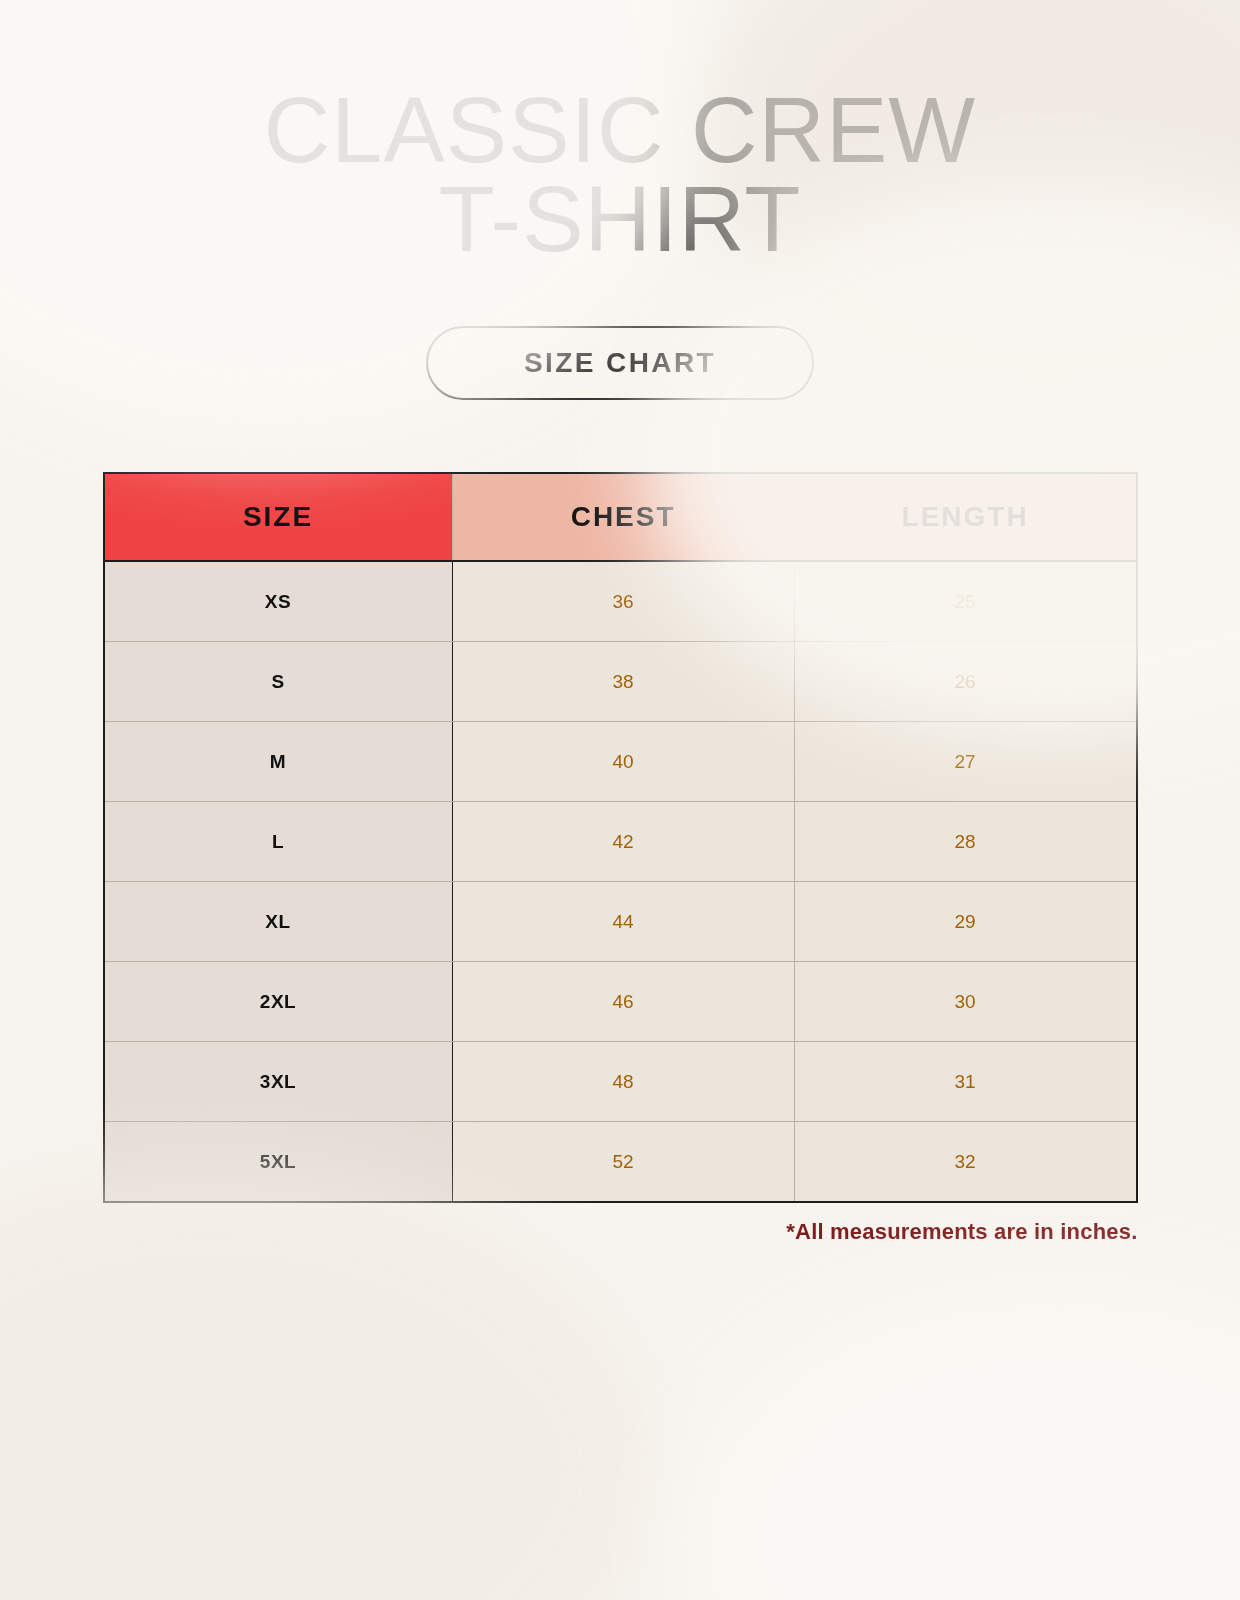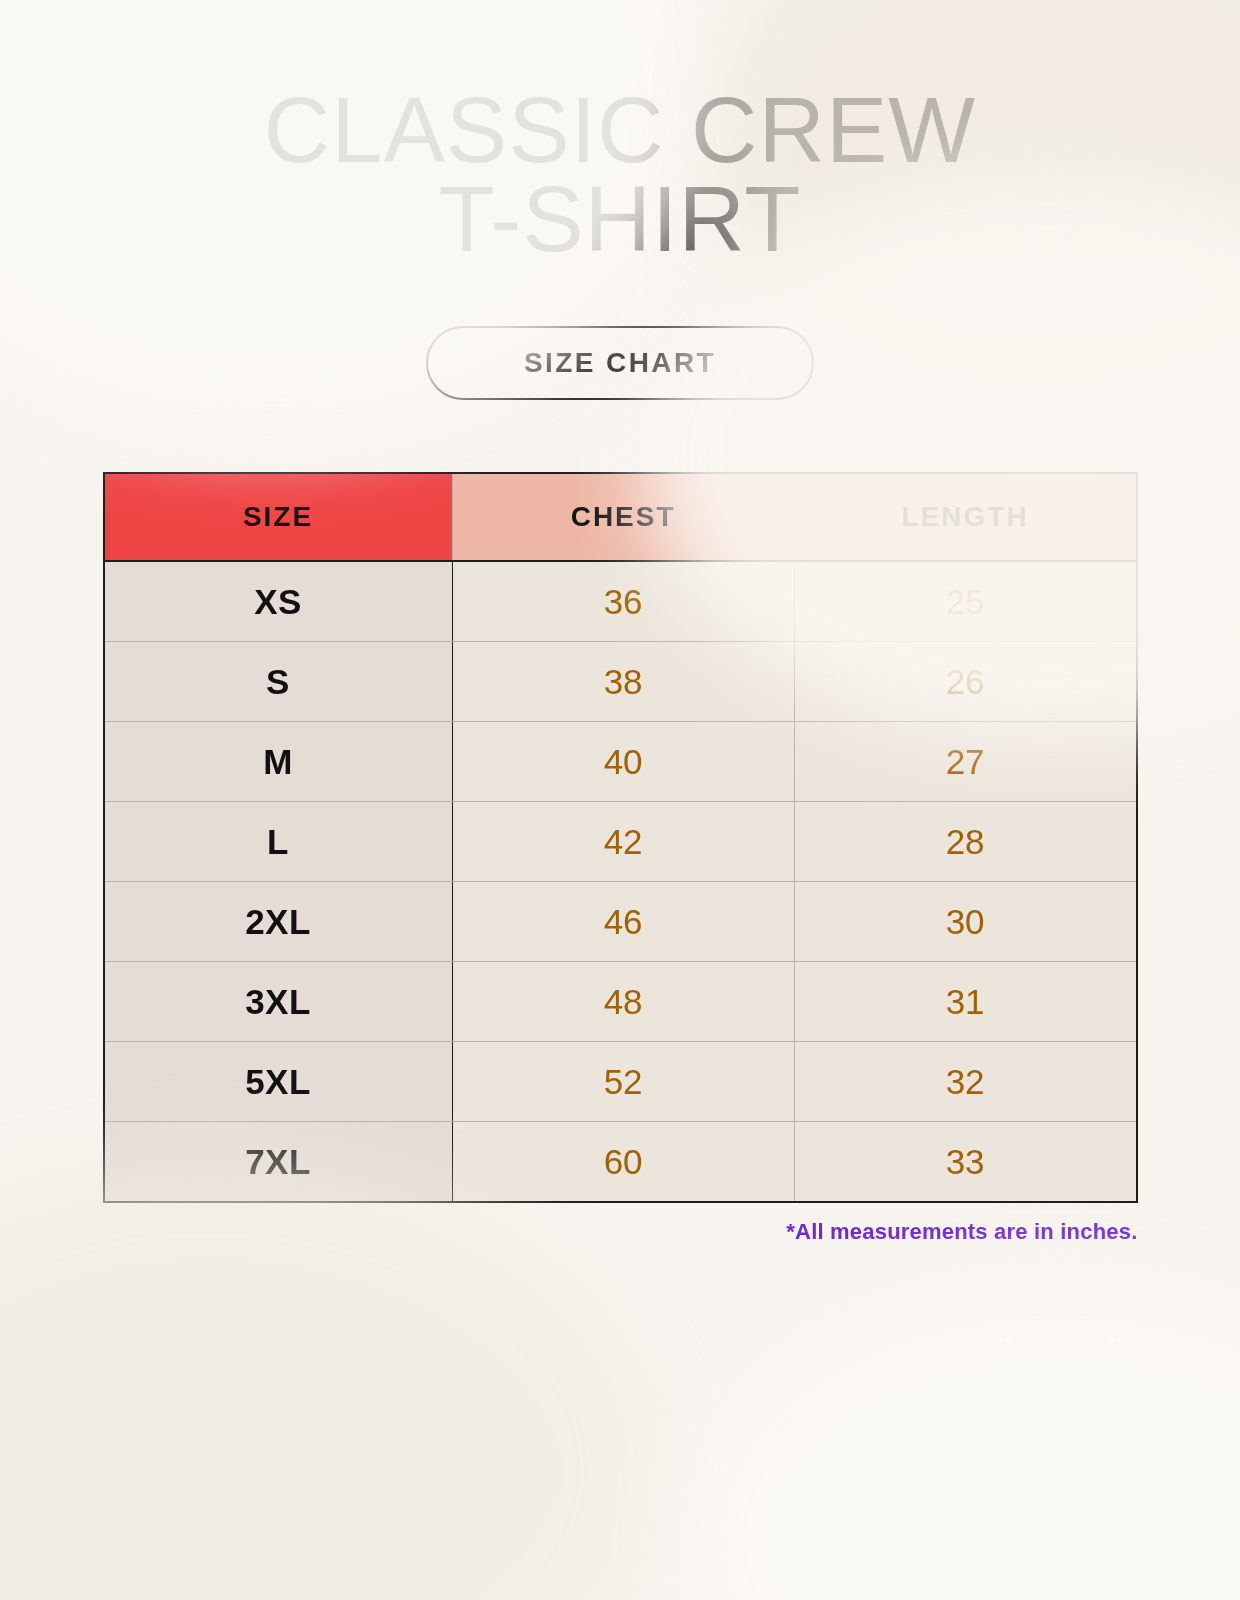--- a/index.html
+++ b/index.html
@@ -104,21 +104,21 @@
     border-collapse: collapse;
     border: 2px solid #1d1d1d;
     table-layout: fixed;
   }
   table.size-table th,
   table.size-table td {
     border: 1px solid #b9b0a6;
     height: 77px;
     text-align: center;
     vertical-align: middle;
-    font-size: 35px;
+    font-size: 19px;
   }
   table.size-table thead th {
     height: 84px;
     font-size: 28px;
     font-weight: 700;
     letter-spacing: 2px;
     border-bottom: 2px solid #1d1d1d;
     text-transform: uppercase;
   }
   th.col-size {
@@ -146,21 +146,21 @@
   tbody tr td.cell-size { border-right: 1px solid #1d1d1d; }
   tbody tr td.cell-val:nth-child(2) { border-right: 1px solid #b9b0a6; }
   tbody tr + tr td { border-top: 1px solid #cfc6bb; }
 
   .footnote {
     width: 1035px;
     margin: 16px auto 0 auto;
     text-align: right;
     font-size: 22px;
     font-weight: 700;
-    color: #6d28d9;
+    color: #7f1d1d;
     letter-spacing: 0.2px;
   }
 </style>
 </head>
 <body>
 
 <div class="page">
 
   <div class="bg-layer">
     <div class="blob blob-1"></div>
@@ -203,38 +203,38 @@
           <td class="cell-size">M</td>
           <td class="cell-val">40</td>
           <td class="cell-val">27</td>
         </tr>
         <tr>
           <td class="cell-size">L</td>
           <td class="cell-val">42</td>
           <td class="cell-val">28</td>
         </tr>
         <tr>
+          <td class="cell-size">XL</td>
+          <td class="cell-val">44</td>
+          <td class="cell-val">29</td>
+        </tr>
+        <tr>
           <td class="cell-size">2XL</td>
           <td class="cell-val">46</td>
           <td class="cell-val">30</td>
         </tr>
         <tr>
           <td class="cell-size">3XL</td>
           <td class="cell-val">48</td>
           <td class="cell-val">31</td>
         </tr>
         <tr>
           <td class="cell-size">5XL</td>
           <td class="cell-val">52</td>
           <td class="cell-val">32</td>
         </tr>
-        <tr>
-          <td class="cell-size">7XL</td>
-          <td class="cell-val">60</td>
-          <td class="cell-val">33</td>
-        </tr>
       </tbody>
     </table>
   </div>
 
   <div class="footnote">*All measurements are in inches.</div>
 
 </div>
 
 </body></html>

